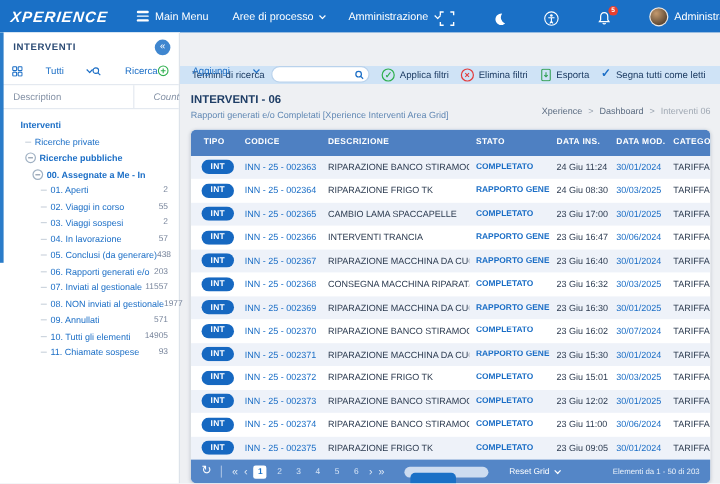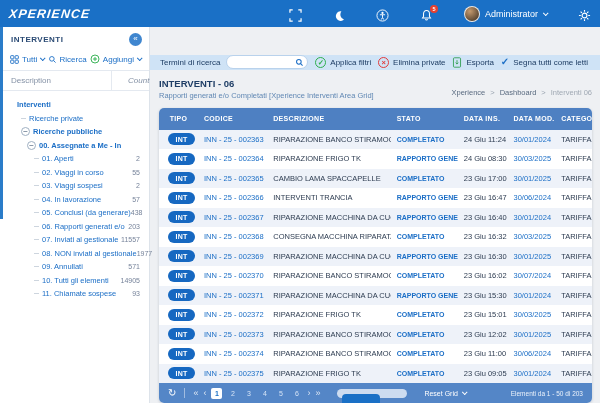--- a/index.html
+++ b/index.html
@@ -24,21 +24,21 @@
   
   .body { display:flex; height:376px; }
 
   
   .sidebar { width:150px; background:#fff; border-right:1px solid #dde3ea; position:relative; flex:none; }
   .sidebar::before { content:""; position:absolute; left:0; top:0; width:3px; height:192px; background:#2a7cc9; }
   .sb-head { display:flex; align-items:center; justify-content:space-between; padding:6px 7px 2px 11px; }
   .sb-title { font-size:8px; font-weight:bold; color:#2a4a74; letter-spacing:.5px; }
   .sb-collapse { width:13px; height:13px; border-radius:50%; background:#3f86cf; color:#fff; font-size:8px; line-height:12px; text-align:center; cursor:pointer; }
   .sb-toolbar { display:flex; align-items:center; justify-content:space-between; padding:6px 8px 6px 10px; font-size:8px; color:#1b6ec6; }
-  .sb-tool { display:flex; align-items:center; gap:3px; cursor:pointer; }
+  .sb-tool { display:flex; align-items:center; gap:19px; cursor:pointer; }
   .sb-cols { display:flex; align-items:flex-end; border-top:1px solid #e4e9f0; border-bottom:1px solid #e4e9f0; color:#8592a6; font-size:8px; }
   .sb-col-desc { flex:1; padding:5px 0 5px 11px; }
   .sb-col-count { width:38px; border-left:1px solid #e4e9f0; padding:5px 8px 5px 16px; text-align:right;font-style:italic; }
   .tree { padding:7px 5px 0 7px; font-size:7.5px; color:#1b6ec6; }
   .titem { display:flex; align-items:center; height:13.5px; cursor:pointer; white-space:nowrap; }
   .i0 { padding-left:10px; } .i1 { padding-left:14px; } .i2 { padding-left:20px; } .i3 { padding-left:27px; }
   .bold { font-weight:bold; }
   .guide::before { content:""; width:5px; height:1px; background:#cdd5de; margin-right:3px; flex:none; }
   .exp { width:9px; height:9px; border:1px solid #9fb0c2; border-radius:50%; color:#7e8ea0; font-size:8px; line-height:7px; text-align:center; margin-right:3px; flex:none; background:#fff; }
   .tcount { margin-left:auto; color:#76839a; font-size:7px; padding-right:4px; }
@@ -96,20 +96,38 @@
 
   .bottom-tab { position:absolute; left:342px; bottom:0; width:38px; height:9px; background:#1a70c6; border-radius:4px 4px 0 0; }
 </style>
 </head>
 <body>
 
 <div class="app">
 
   <div class="topbar">
     <div class="logo">XPERIENCE</div>
+    <div class="tb-menu">
+      <div class="tb-item">
+        <span class="burger">
+            <i></i>
+            <i></i>
+            <i></i>
+          </span>
+        <span>Main Menu</span>
+      </div>
+      <div class="tb-item">
+        <span>Aree di processo</span>
+        <span class="chev"></span>
+      </div>
+      <div class="tb-item">
+        <span>Amministrazione</span>
+        <span class="chev"></span>
+      </div>
+    </div>
     <div class="tb-right">
       <span class="tb-ic">
         <svg width="13" height="13" viewBox="0 0 14 14" fill="none" stroke="#fff" stroke-width="1.3">
             <path d="M1 4V1h3M10 1h3v3M13 10v3h-3M4 13H1v-3"></path>
           </svg>
       </span>
       <span class="tb-ic">
         <svg width="12" height="12" viewBox="0 0 14 14">
             <path d="M9.8 1.6a5.6 5.6 0 1 0 3 9.6A6.3 6.3 0 0 1 9.8 1.6Z" fill="#fff"></path>
           </svg>
@@ -255,21 +273,21 @@
                 <path d="m8.8 8.8 3 3"></path>
               </svg>
           </span>
         </div>
         <div class="fb-action">
           <span class="ring green">✓</span>
           <span>Applica filtri</span>
         </div>
         <div class="fb-action">
           <span class="ring red">×</span>
-          <span>Elimina private</span>
+          <span>Elimina filtri</span>
         </div>
         <div class="fb-action">
           <svg width="10" height="11" viewBox="0 0 12 14" fill="none" stroke="#2e9e4f" stroke-width="1.1">
               <rect x="1.5" y="1" width="9" height="12" rx="1.2"></rect>
               <path d="M6 4v5M4.2 7.2 6 9l1.8-1.8"></path>
             </svg>
           <span>Esporta</span>
         </div>
         <div class="fb-action">
           <span class="bluecheck">✓</span>

